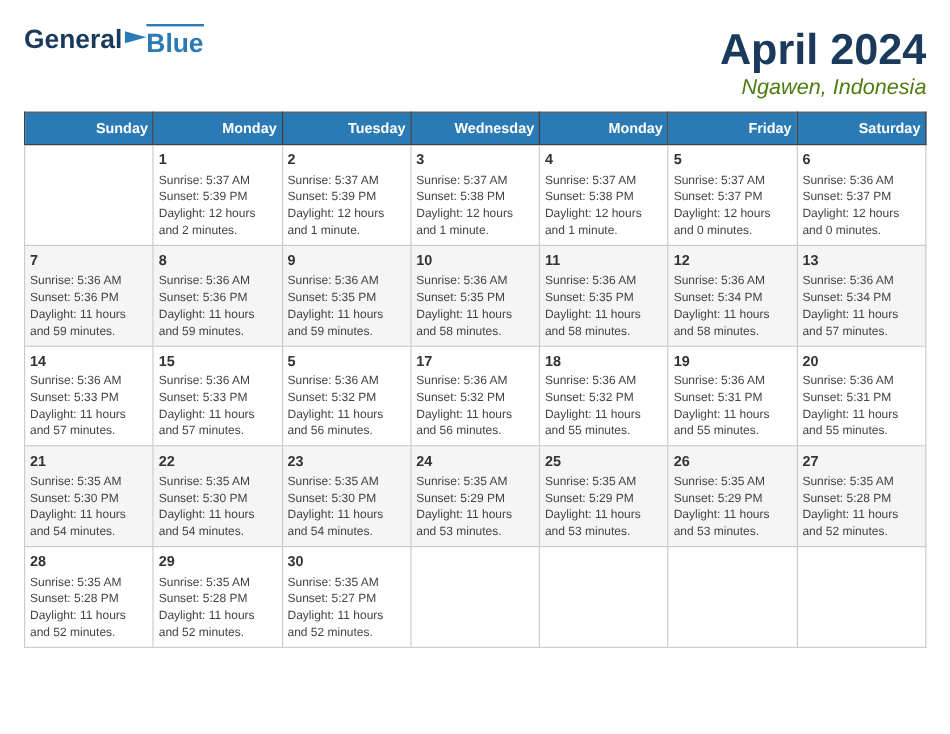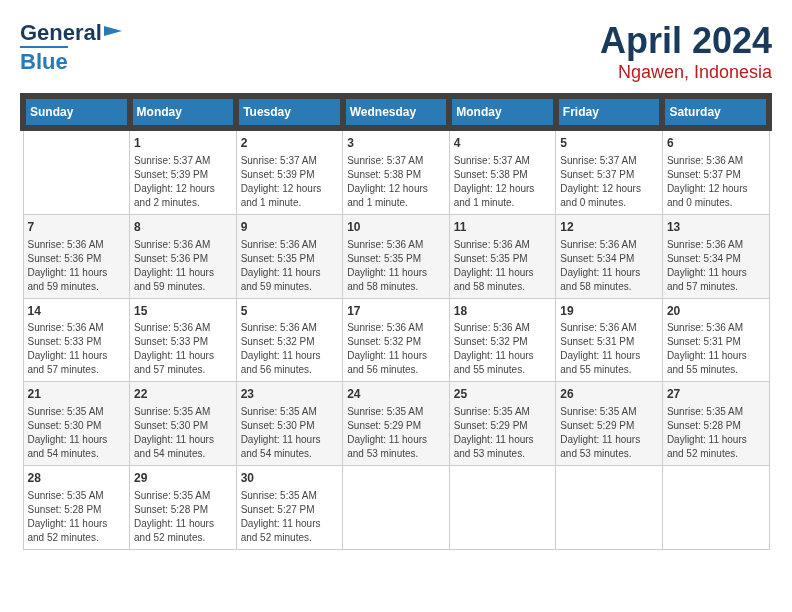--- a/index.html
+++ b/index.html
@@ -11,54 +11,55 @@
       padding: 20px;
     }
     .header {
       display: flex;
       justify-content: space-between;
       align-items: flex-start;
       margin-bottom: 10px;
     }
     .logo {
       display: flex;
-      flex-direction: column;
+      flex-direction: row;
       align-items: flex-start;
     }
     .logo-line {
       display: flex;
       align-items: center;
     }
     .title-block {
       text-align: right;
     }
     .title-block h1 {
       font-size: 36px;
       font-weight: bold;
       color: #1a3a5c;
       margin-left: 24px;
     }
     .title-block h2 {
       font-size: 18px;
       font-weight: normal;
-      color: #b91c1c;
+      color: #4d7c0f;
+      font-style: italic;
     }
     table {
       width: 100%;
       border-collapse: collapse;
       font-size: 11px;
     }
     thead tr th {
       background-color: #2a7ab5;
       color: #fff;
       padding: 6px 4px;
-      text-align: left;
+      text-align: right;
       font-weight: bold;
       font-size: 12px;
-      border: 6px solid #404040;
+      border: 1px solid #404040;
     }
     tbody tr td {
       border: 1px solid #ccc;
       padding: 4px 4px;
       vertical-align: top;
       color: #333;
       line-height: 1.4;
       min-height: 80px;
       width: calc(100% / 7);
     }

